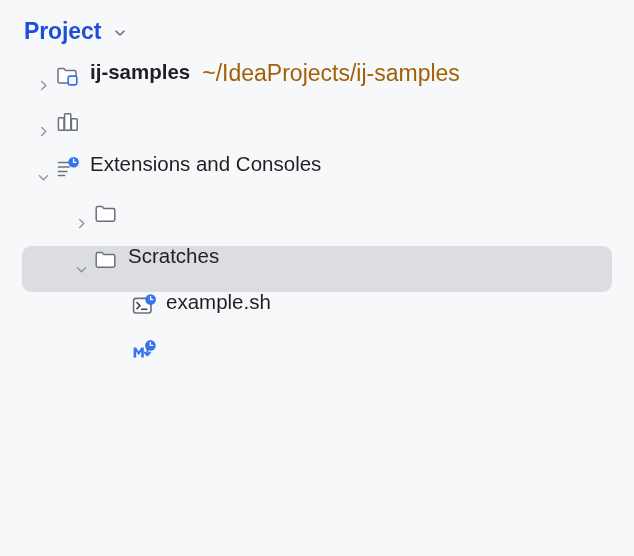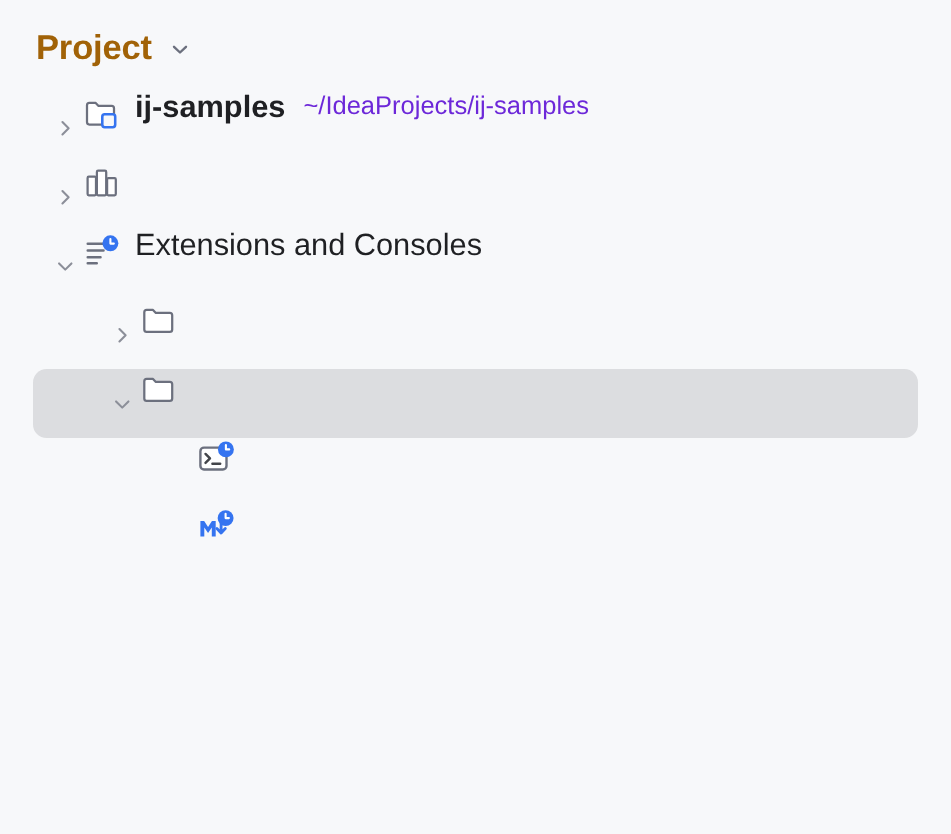--- a/index.html
+++ b/index.html
@@ -22,21 +22,21 @@
     align-items: center;
     gap: 10px;
     padding: 26px 0 0 24px;
     height: 36px;
     box-sizing: border-box;
   }
   .panel-title {
     font-size: 23px;
     font-weight: bold;
     letter-spacing: -0.1px;
-    color: #a16207;
+    color: #1d4ed8;
     line-height: 1;
   }
   .header-chevron {
     display: inline-flex;
     align-items: center;
     justify-content: center;
     width: 18px;
     height: 18px;
     margin-top: 3px;
   }
@@ -79,22 +79,22 @@
     margin-right: 8px;
     position: relative;
   }
   .node-label {
     font-size: 20.5px;
     color: #1f2023;
     line-height: 1;
   }
   .node-label.bold { font-weight: bold; }
   .node-sub {
-    font-size: 17px;
-    color: #6d28d9;
+    font-size: 23px;
+    color: #a16207;
     margin-left: 12px;
     line-height: 1;
   }
 
   
   .lvl-1 { padding-left: 10px; }
   .lvl-2 { padding-left: 48px; }
   .lvl-3 { padding-left: 86px; }
   .lvl-3 .twisty { width: 22px; min-width: 22px; }
 </style>
@@ -171,32 +171,34 @@
       <span class="twisty">
         <svg id="def-chevron-down-icon" width="15" height="15" viewBox="0 0 16 16" fill="none">
     <path d="M3.6 6 L8 10.4 L12.4 6" stroke="#8c8f99" stroke-width="1.5" stroke-linecap="round" stroke-linejoin="round"></path>
   </svg>
       </span>
       <span class="node-icon">
         <svg id="def-folder-icon" width="26" height="26" viewBox="0 0 26 26" fill="none">
     <path d="M3.2 7.2c0-.9.7-1.6 1.6-1.6H9l1.9 2h9.3c.9 0 1.6.7 1.6 1.6v9.4c0 .9-.7 1.6-1.6 1.6H4.8c-.9 0-1.6-.7-1.6-1.6V7.2z" fill="#ffffff" stroke="#6c707e" stroke-width="1.5" stroke-linejoin="round"></path>
   </svg>
       </span>
+      <span class="node-label">Scratches</span>
     </div>
     <div class="tree-row lvl-3">
       <span class="twisty empty"></span>
       <span class="node-icon">
         <svg id="def-shell-script-scratch-icon" width="26" height="26" viewBox="0 0 26 26" fill="none">
     <rect x="2.6" y="5.4" width="17.4" height="14.6" rx="2.4" fill="#ffffff" stroke="#6c707e" stroke-width="1.6"></rect>
     <path d="M6 9.6l3 3-3 3" stroke="#43454a" stroke-width="1.6" stroke-linecap="round" stroke-linejoin="round"></path>
     <path d="M10.6 16.2h5.2" stroke="#43454a" stroke-width="1.6" stroke-linecap="round"></path>
     <circle cx="19.6" cy="6.6" r="5.3" fill="#3574f0"></circle>
     <path d="M19.6 3.7v2.9h2.2" stroke="#ffffff" stroke-width="1.4" stroke-linecap="round" stroke-linejoin="round"></path>
   </svg>
       </span>
+      <span class="node-label">example.sh</span>
     </div>
     <div class="tree-row lvl-3">
       <span class="twisty empty"></span>
       <span class="node-icon">
         <svg id="def-markdown-scratch-icon" width="26" height="26" viewBox="0 0 26 26" fill="none">
     <path d="M2.6 18.6V8.4h2.5l2.6 4 2.6-4h2.5v10.2h-2.6v-6l-2.5 3.7-2.5-3.7v6H2.6z" fill="#3574f0"></path>
     <path d="M16.4 9.4v6.4M13.6 13.4l2.8 2.9 2.8-2.9" stroke="#3574f0" stroke-width="1.9" stroke-linecap="round" stroke-linejoin="round"></path>
     <circle cx="19.4" cy="6.4" r="5.3" fill="#3574f0"></circle>
     <path d="M19.4 3.5v2.9h2.2" stroke="#ffffff" stroke-width="1.4" stroke-linecap="round" stroke-linejoin="round"></path>
   </svg>

